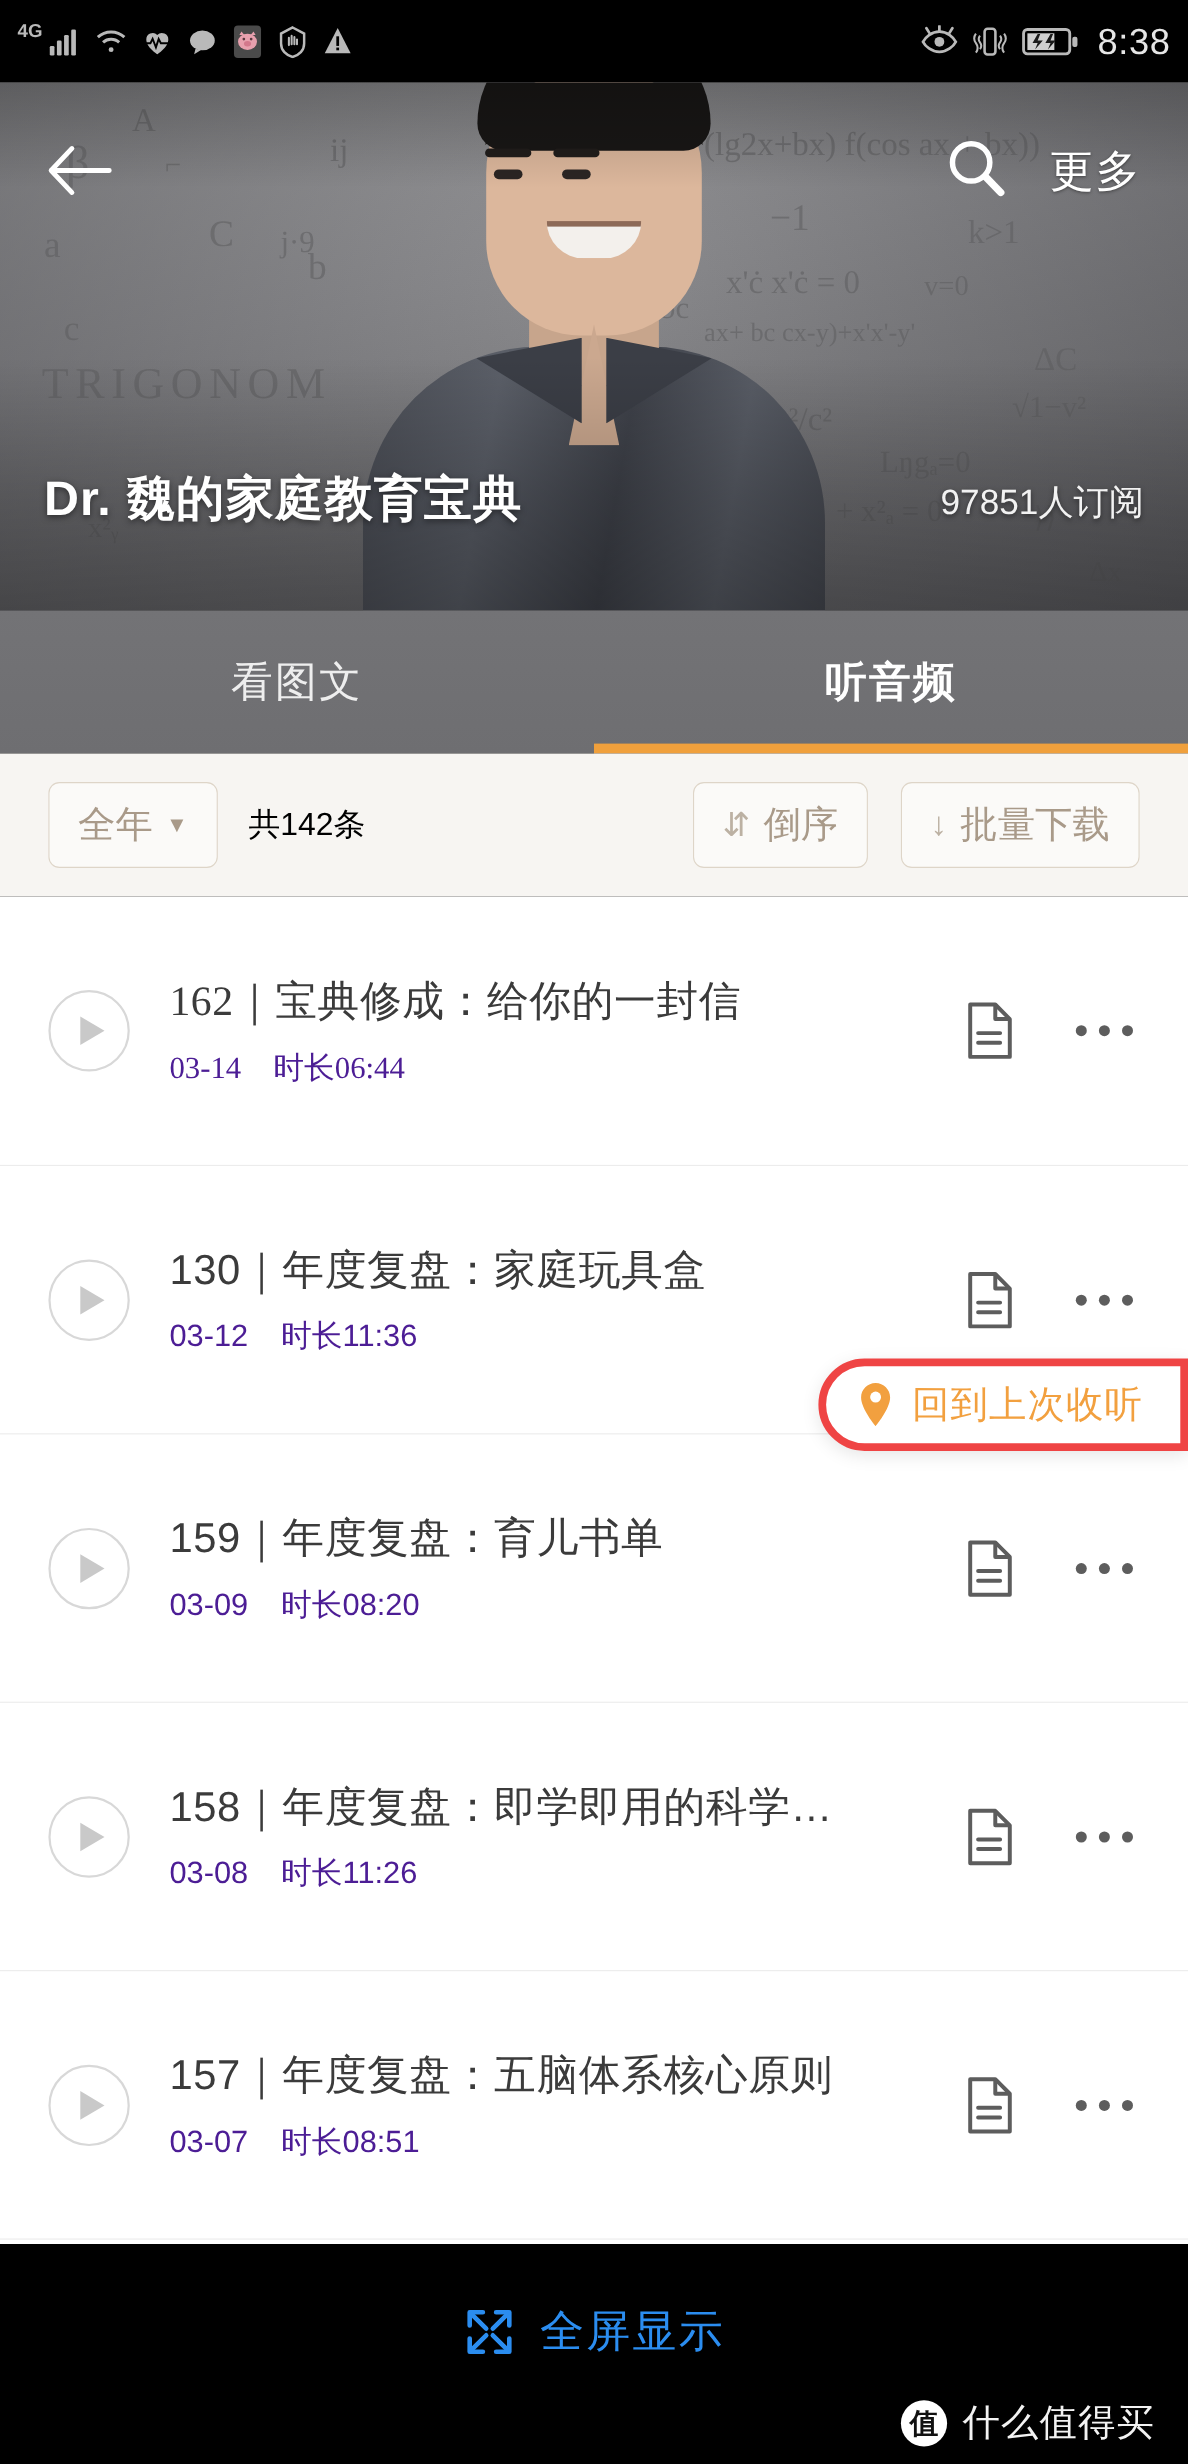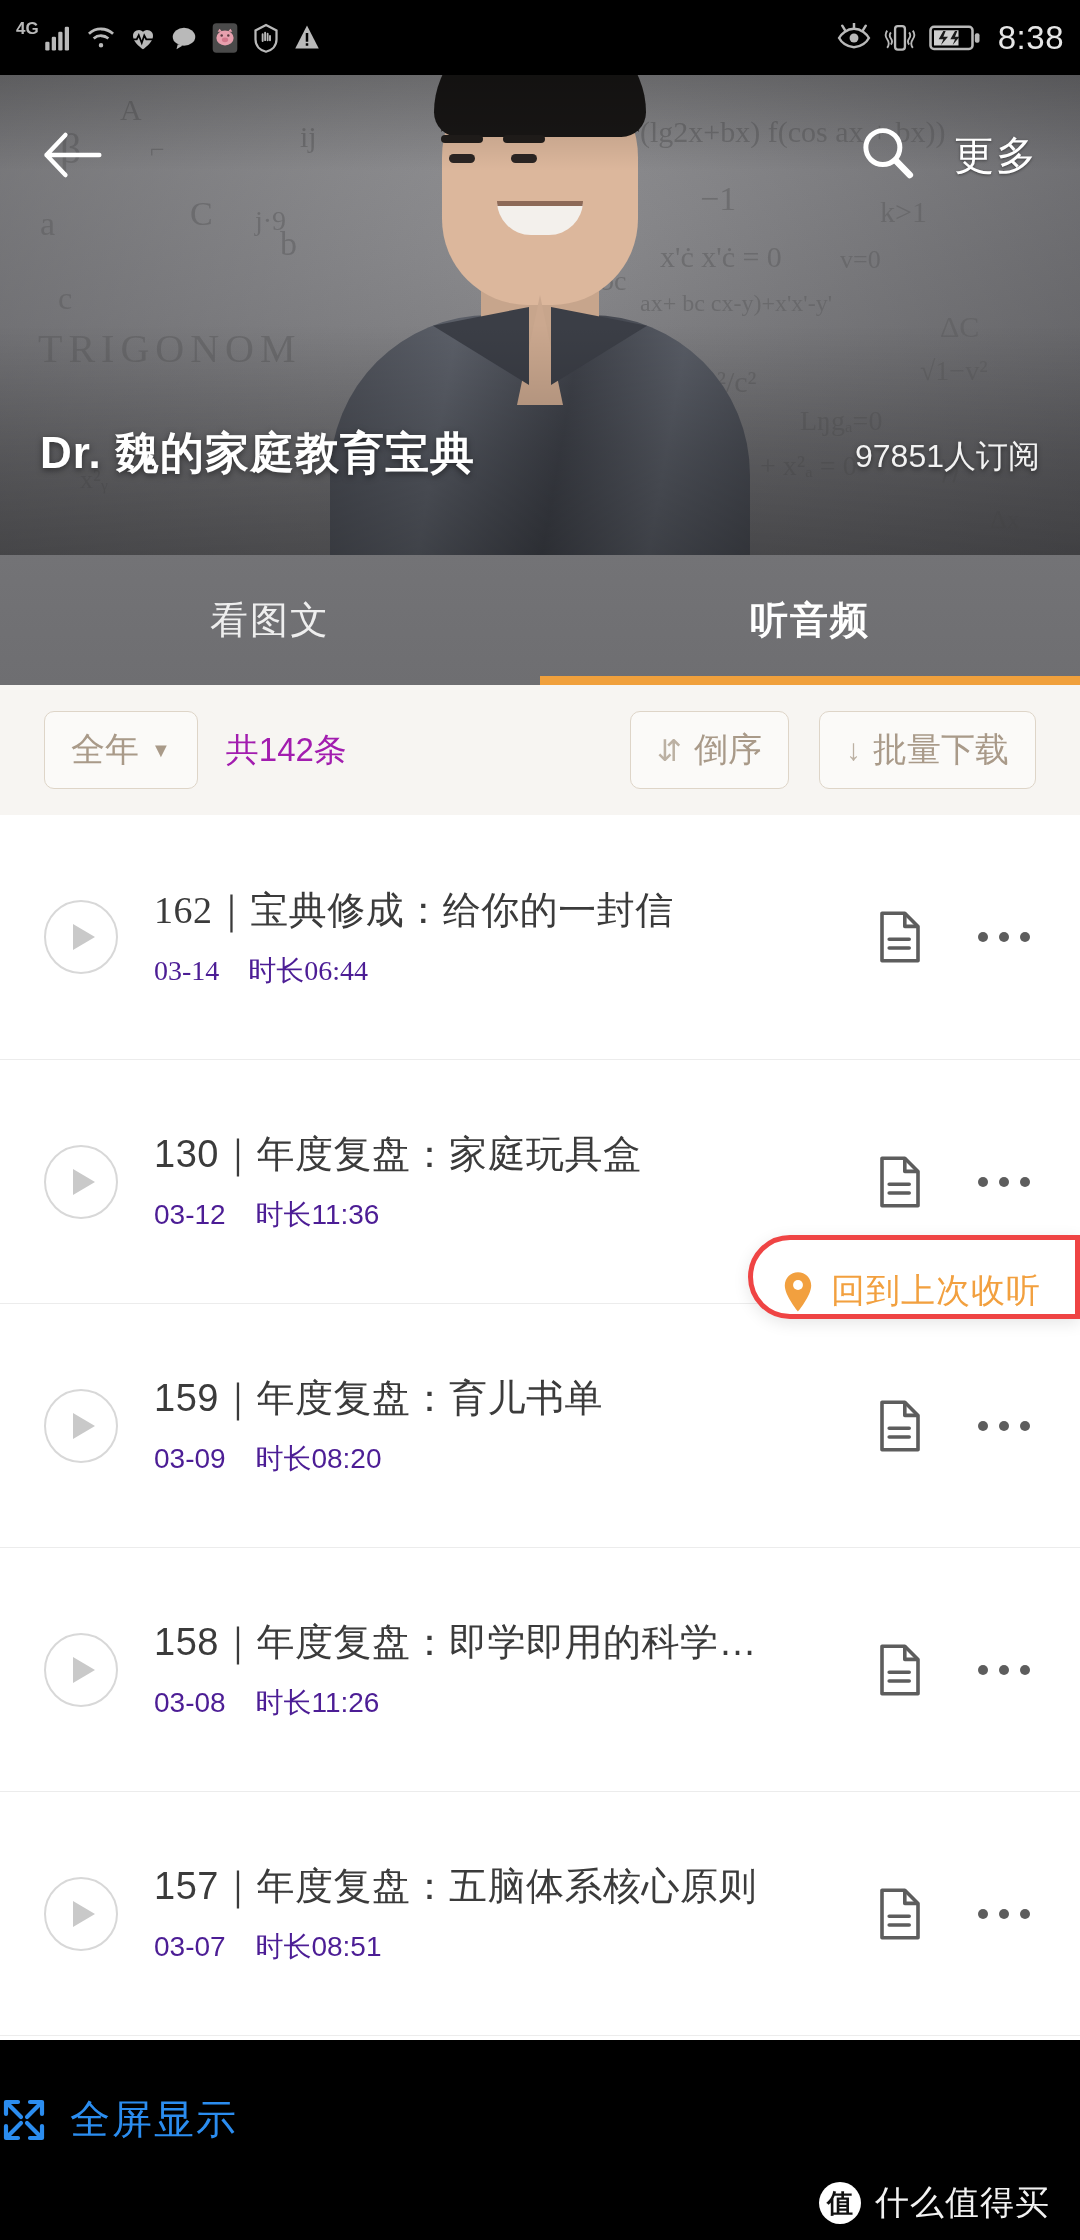--- a/index.html
+++ b/index.html
@@ -83,21 +83,21 @@
   .tab.active::after { content:""; position:absolute; bottom:0; left:0; width:100%;
     height:9px; background:#f0a03c; }
 
   
   .filterbar { position:absolute; top:685px; left:0; width:1080px; height:130px;
     background:#f7f5f2; display:flex; align-items:center; padding:12px 44px; }
   .chip { border:1px solid #ded5c8; border-radius:10px; height:78px;
     display:flex; align-items:center; justify-content:center; padding:0 26px;
     color:#a99a89; font-size:34px; background:#fbfaf8; }
   .chip .caret { font-size:20px; margin-left:12px; color:#b3a característica;}
-  .count { color:#a21caf; font-size:33px; margin-left:28px; }
+  .count { color:#000000; font-size:29px; margin-left:28px; }
   .filter-right { margin-left:auto; display:flex; gap:30px; }
   .chip .ico { font-size:30px; margin-right:12px; color:#bcb1a3; }
 
   
   .list { position:absolute; top:815px; left:0; width:1080px; height:1225px;
     background:#ffffff; overflow:hidden; }
   .row { position:relative; height:122px; display:flex; align-items:center;
     padding:0 44px; border-top:1px solid #ececec; }
   .row:first-child { border-top:none;font-family:Liberation Serif, serif; }
   .row-h { height:244px; }
@@ -108,29 +108,29 @@
   .row-text { margin-left:36px; flex:1; min-width:0; }
   .row-title { color:#3b3b3b; font-size:38px; letter-spacing:.5px; white-space:nowrap;
     overflow:hidden; text-overflow:ellipsis; max-width:700px; }
   .row-meta { color:#4c1d95; font-size:28px; margin-top:16px; }
   .row-meta .dur { margin-left:22px; }
   .row-actions { display:flex; align-items:center; gap:50px; margin-left:auto; }
   .dots { display:flex; gap:11px; padding:10px 6px; }
   .dots i { width:10px; height:10px; background:#5d5d5d; border-radius:50%; display:block; }
 
   .resume-pill { position:absolute; right:0; top:1235px; z-index:9;
-    background:#ffffff; border:5px solid #ef4444; border-radius:50px 0 0 50px;
+    background:#ffffff; border:7px solid #ef4444; border-radius:50px 0 0 50px;
     box-shadow:0 4px 16px rgba(0,0,0,.10);
-    height:84px; display:flex; align-items:flex-end; padding:0 34px 0 28px; gap:16px; }
+    height:84px; display:flex; align-items:center; padding:0 34px 0 28px; gap:16px; }
   .resume-pill .label { color:#f2a03f; font-size:34px; letter-spacing:1px; }
 
   
   .bottombar { position:absolute; top:2040px; left:0; width:1080px; height:200px; background:#000; }
   .fullscreen { position:absolute; top:52px; left:0; width:1080px;
-    display:flex; align-items:center; justify-content:flex-start; gap:22px; }
+    display:flex; align-items:center; justify-content:center; gap:22px; }
   .fullscreen .label { color:#2b8df0; font-size:40px; letter-spacing:2px; }
   .watermark { position:absolute; right:30px; top:140px; display:flex;
     align-items:center; gap:14px; }
   .wm-logo { width:42px; height:42px; border-radius:50%; background:#fff;
     color:#111; font-size:26px; display:flex; align-items:center; justify-content:center; font-weight:bold;}
   .wm-text { color:#f2f2f2; font-size:34px; letter-spacing:1px; }
 </style>
 </head>
 <body>
 

